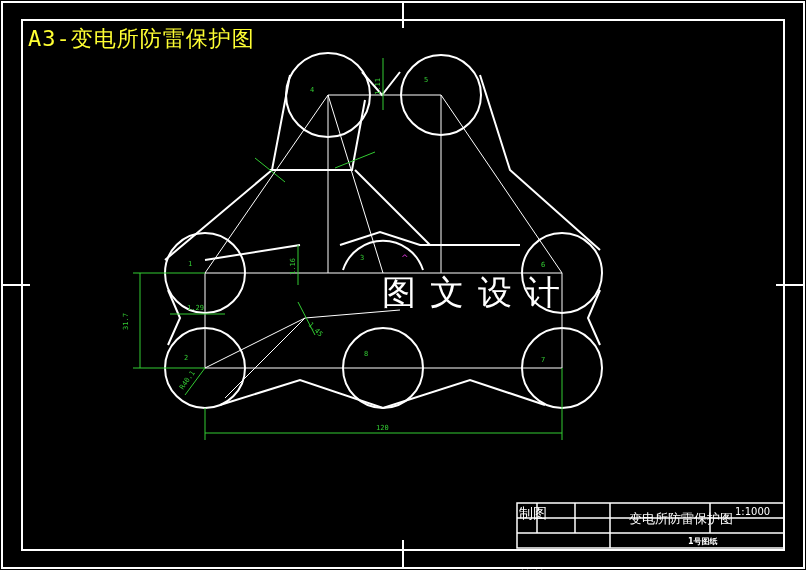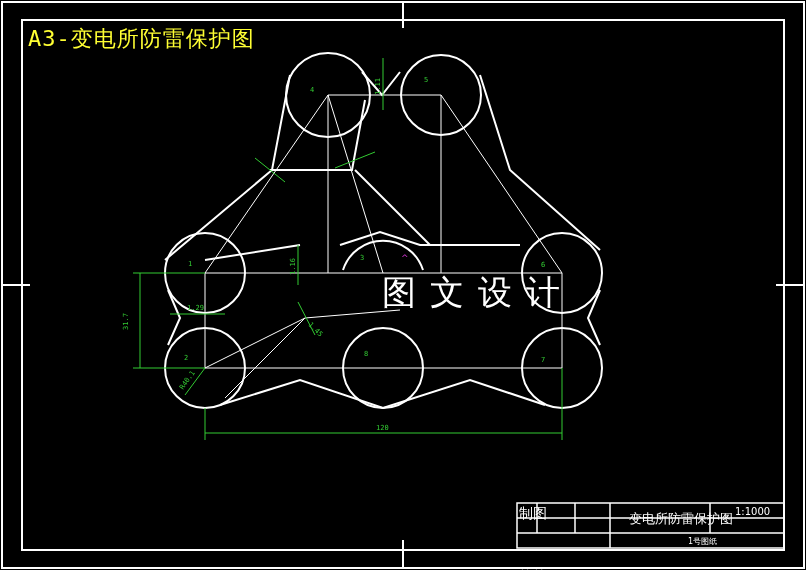--- a/index.html
+++ b/index.html
@@ -110,13 +110,13 @@
   </g>
 </svg>
 
 <div class="title">A3-变电所防雷保护图</div>
 <div class="watermark">图文设计</div>
 
 <div class="tb" style="left:519px;top:505px;">制图</div>
 <div class="tb" style="left:519px;top:520px;margin-top:48px;">校核</div>
 <div class="tb" style="left:629px;top:510px;font-size:13px;">变电所防雷保护图</div>
 <div class="tb" style="left:735px;top:506px;font-size:10px;">1:1000</div>
-<div class="tb" style="left:688px;top:536px;font-size:8px;">1号图纸</div>
+<div class="tb" style="left:688px;top:536px;font-size:8px;font-weight:bold;">1号图纸</div>
 
 </body></html>

